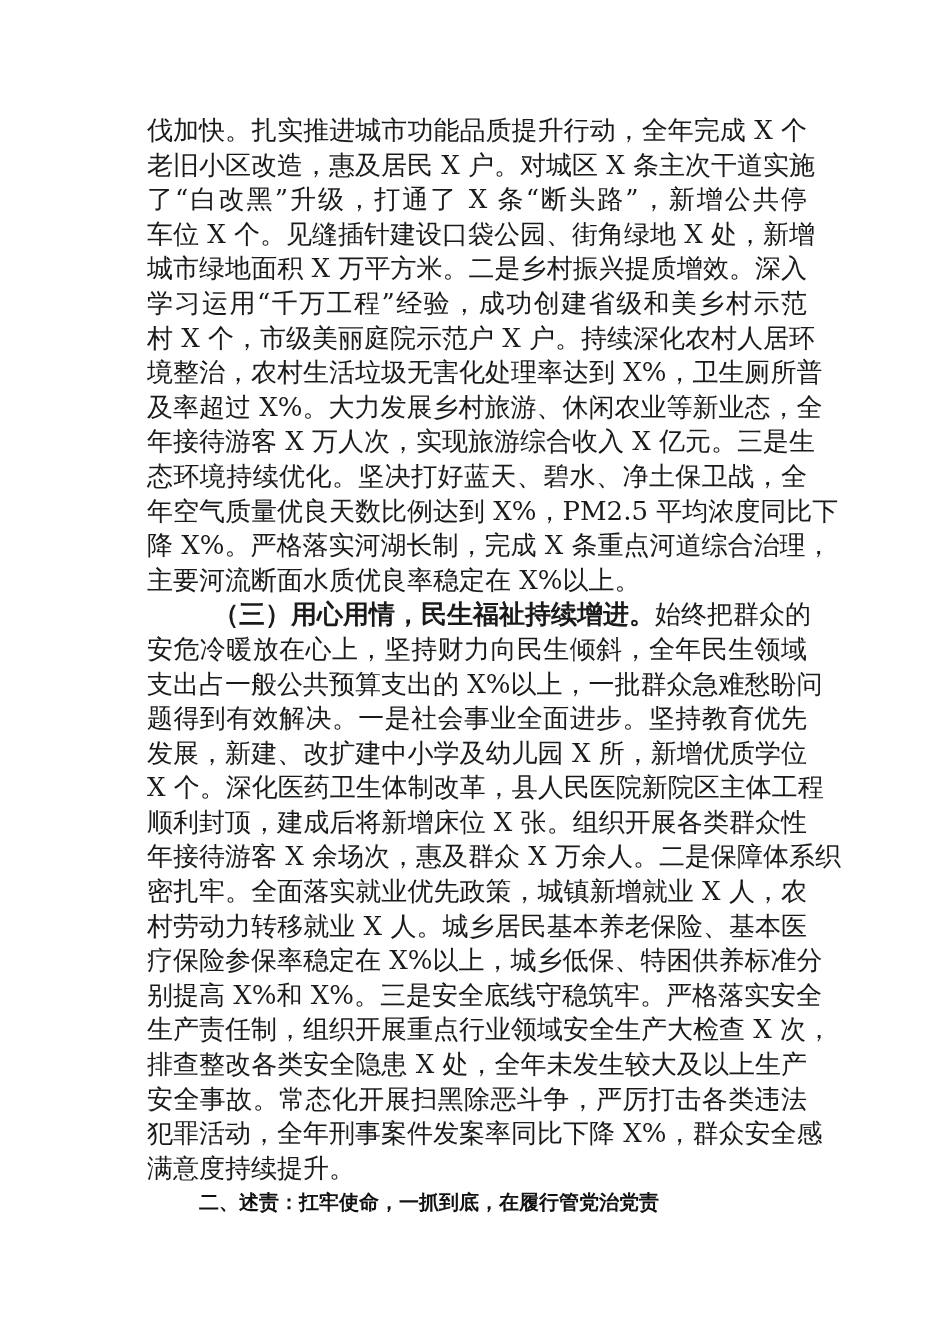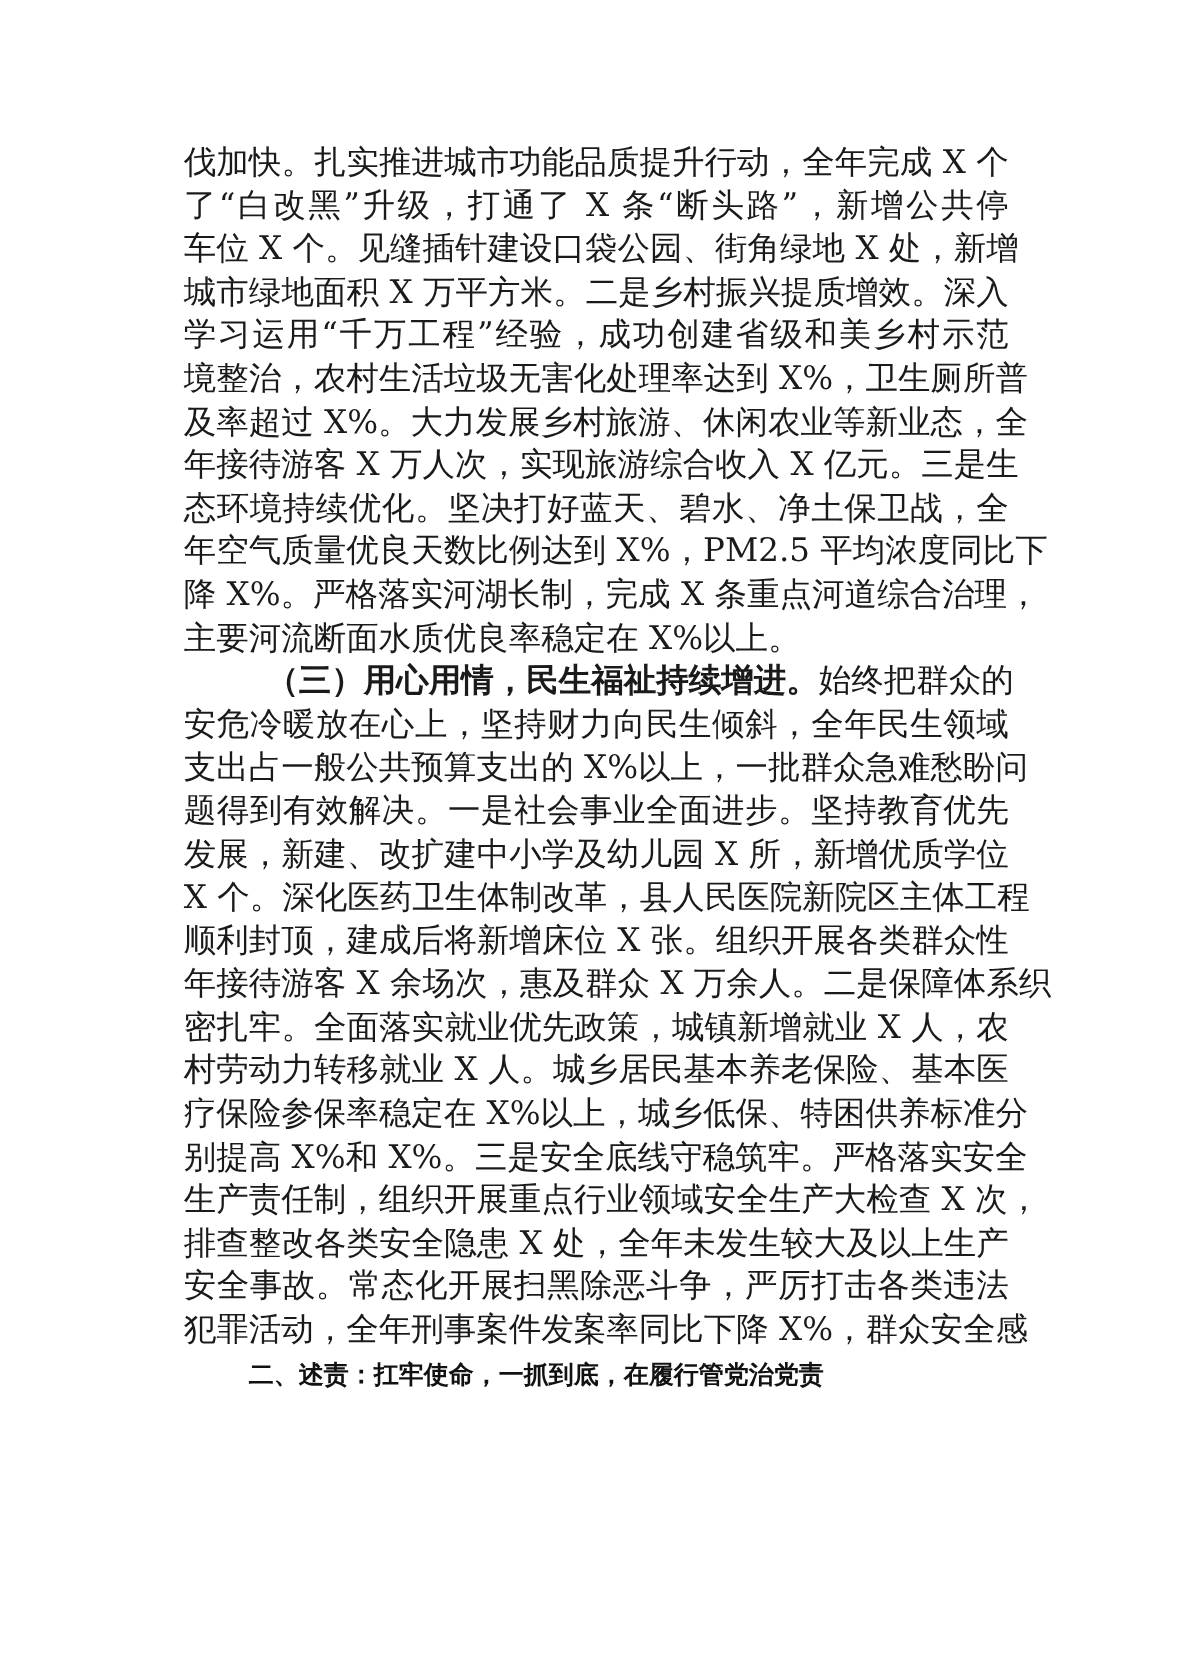--- a/index.html
+++ b/index.html
@@ -35,24 +35,26 @@
   }
 </style>
 </head>
 <body>
 
 <div class="page">
   <div class="text-block">
 
     <div>
       <span class="line">伐加快。扎实推进城市功能品质提升行动，全年完成 X 个</span>
+      <span class="line">老旧小区改造，惠及居民 X 户。对城区 X 条主次干道实施</span>
       <span class="line">了“白改黑”升级，打通了 X 条“断头路”，新增公共停</span>
       <span class="line">车位 X 个。见缝插针建设口袋公园、街角绿地 X 处，新增</span>
       <span class="line">城市绿地面积 X 万平方米。二是乡村振兴提质增效。深入</span>
       <span class="line">学习运用“千万工程”经验，成功创建省级和美乡村示范</span>
+      <span class="line">村 X 个，市级美丽庭院示范户 X 户。持续深化农村人居环</span>
       <span class="line">境整治，农村生活垃圾无害化处理率达到 X%，卫生厕所普</span>
       <span class="line">及率超过 X%。大力发展乡村旅游、休闲农业等新业态，全</span>
       <span class="line">年接待游客 X 万人次，实现旅游综合收入 X 亿元。三是生</span>
       <span class="line">态环境持续优化。坚决打好蓝天、碧水、净土保卫战，全</span>
       <span class="line">年空气质量优良天数比例达到 X%，PM2.5 平均浓度同比下</span>
       <span class="line">降 X%。严格落实河湖长制，完成 X 条重点河道综合治理，</span>
       <span class="line last">主要河流断面水质优良率稳定在 X%以上。</span>
     </div>
 
     <div>
@@ -65,18 +67,19 @@
       <span class="line">顺利封顶，建成后将新增床位 X 张。组织开展各类群众性</span>
       <span class="line">年接待游客 X 余场次，惠及群众 X 万余人。二是保障体系织</span>
       <span class="line">密扎牢。全面落实就业优先政策，城镇新增就业 X 人，农</span>
       <span class="line">村劳动力转移就业 X 人。城乡居民基本养老保险、基本医</span>
       <span class="line">疗保险参保率稳定在 X%以上，城乡低保、特困供养标准分</span>
       <span class="line">别提高 X%和 X%。三是安全底线守稳筑牢。严格落实安全</span>
       <span class="line">生产责任制，组织开展重点行业领域安全生产大检查 X 次，</span>
       <span class="line">排查整改各类安全隐患 X 处，全年未发生较大及以上生产</span>
       <span class="line">安全事故。常态化开展扫黑除恶斗争，严厉打击各类违法</span>
       <span class="line">犯罪活动，全年刑事案件发案率同比下降 X%，群众安全感</span>
+      <span class="line last">满意度持续提升。</span>
     </div>
 
     <div class="line heading">二、述责：扛牢使命，一抓到底，在履行管党治党责</div>
 
   </div>
 </div>
 
 </body></html>

